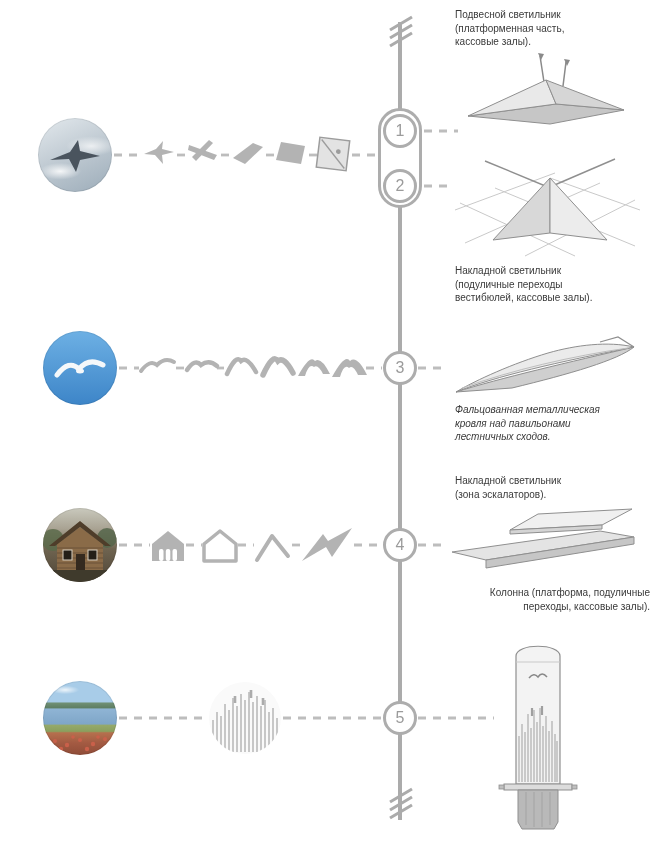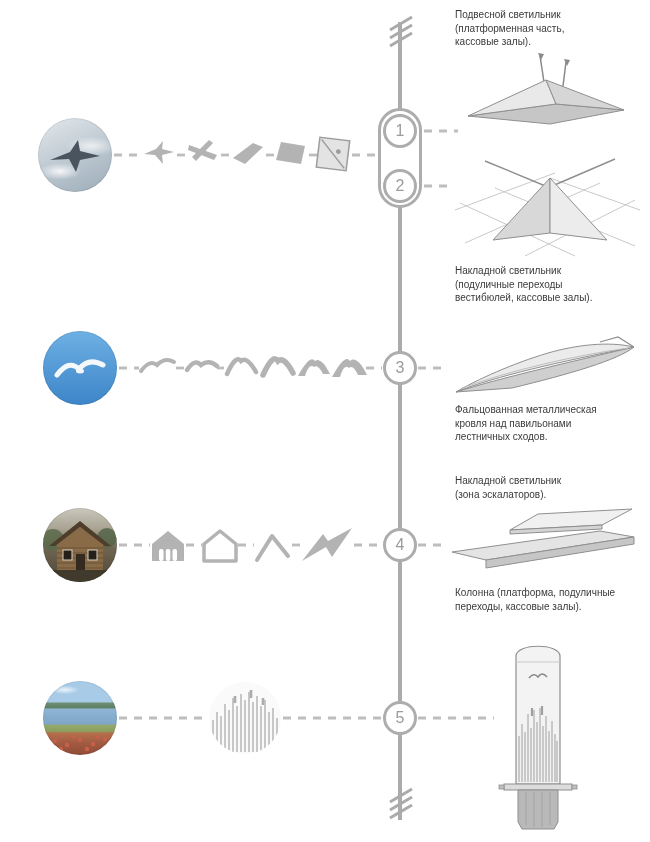--- a/index.html
+++ b/index.html
@@ -44,23 +44,23 @@
         #8fb4d4 38%, #7fa6c8 58%,
         #95a96a 60%, #8aa05e 68%,
         #b5704e 70%, #a35a42 84%, #8f4c38 100%);
   }
   .label{
     position:absolute;width:195px;font-size:10px;line-height:1.35;color:#3a3a3a;
     white-space:pre-line;z-index:2;
   }
   .label-1{left:455px;top:8px;}
   .label-2{left:455px;top:264px;}
-  .label-3{left:455px;top:403px;}
+  .label-3{left:455px;top:403px;font-style:italic;}
   .label-4{left:455px;top:474px;}
-  .label-5{left:455px;top:586px;}
+  .label-5{left:455px;top:586px;text-align:right;}
 </style>
 </head>
 <body>
 
 <div class="canvas">
 
   <svg class="bg-svg" width="650" height="842" viewBox="0 0 650 842">
     <defs>
       <clipPath id="grassClip">
           <circle cx="245" cy="718" r="36"></circle>

